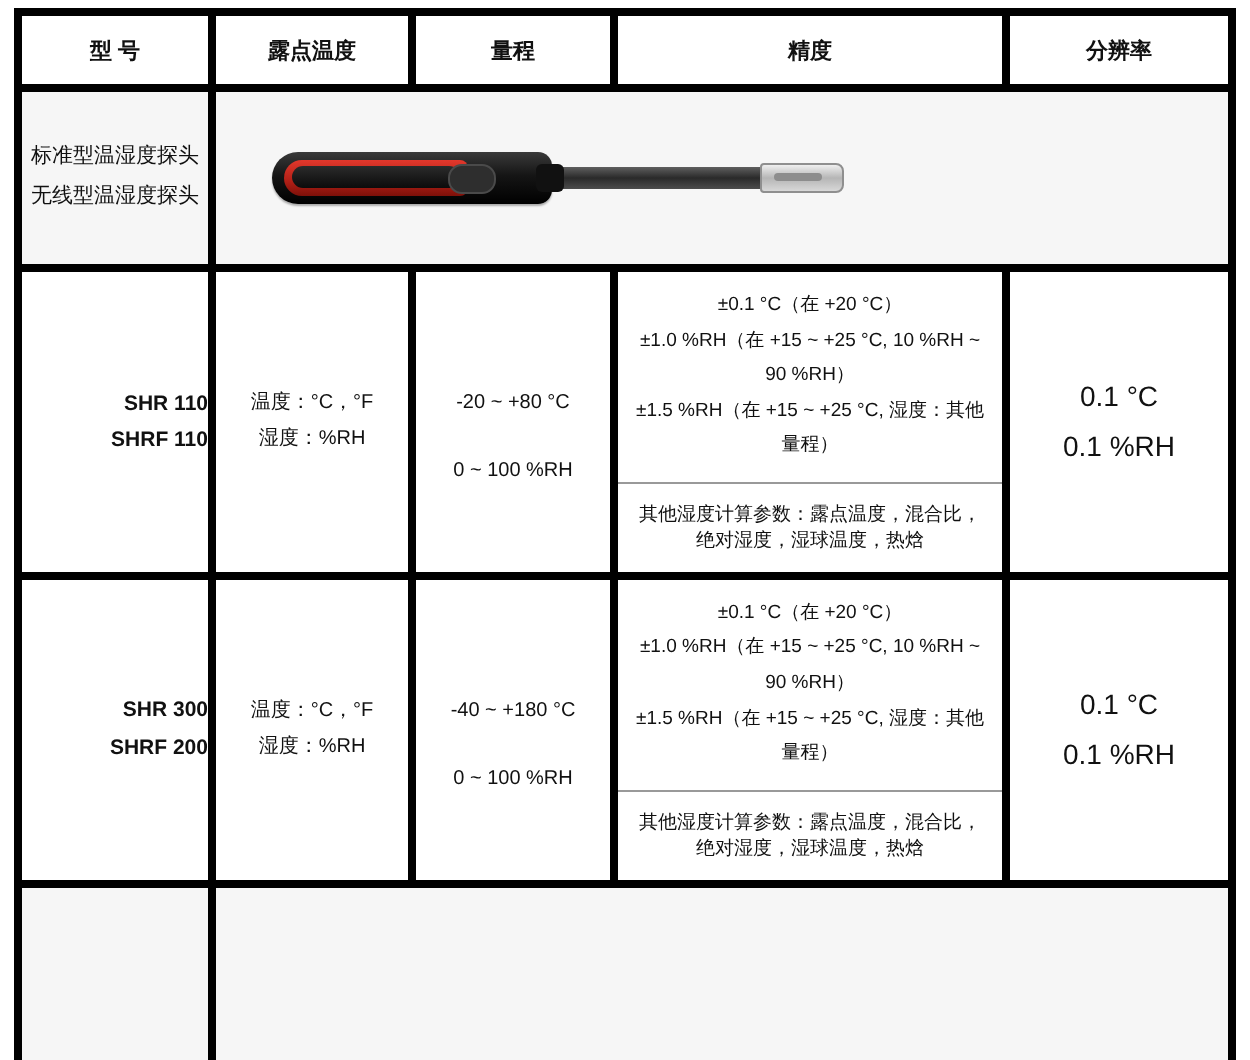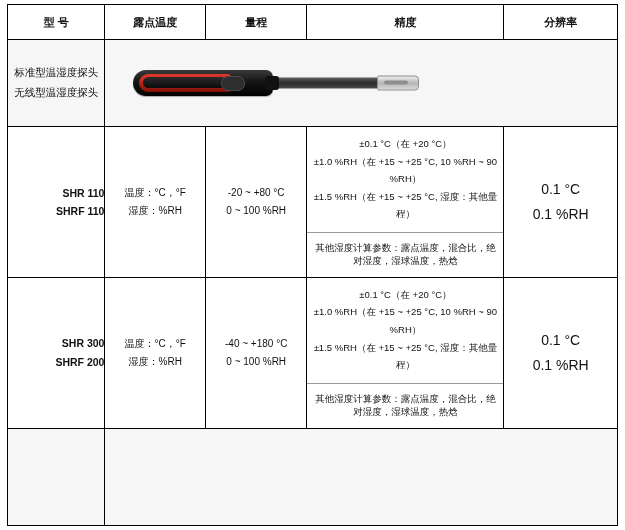--- a/index.html
+++ b/index.html
@@ -20,21 +20,21 @@
     position: relative;
     box-sizing: border-box;
   }
   table.spec {
     border-collapse: collapse;
     width: 611px;
     margin: 4px 7px 0 7px;
     table-layout: fixed;
   }
   table.spec td, table.spec th {
-    border: 1px solid #000000;
+    border: 4px solid #000000;
     padding: 0;
     vertical-align: middle;
     background: #ffffff;
   }
   thead th {
     background: #f1f1f1;
     font-weight: bold;
     font-size: 11px;
     height: 34px;
     text-align: center;
@@ -234,21 +234,21 @@
     border-radius: 1px;
   }
 
   
   .lux-wrap {
     position: relative;
     width: 100%;
     height: 100%;
     min-height: 86px;
   }
-  .nowrap { white-space: nowrap; }
+  .nowrap { white-space: nowrap; margin-top: 16px; }
 </style>
 </head>
 <body>
 
 <div class="sheet">
   <table class="spec">
     <colgroup>
       <col class="col-model">
       <col class="col-unit">
       <col class="col-range">

